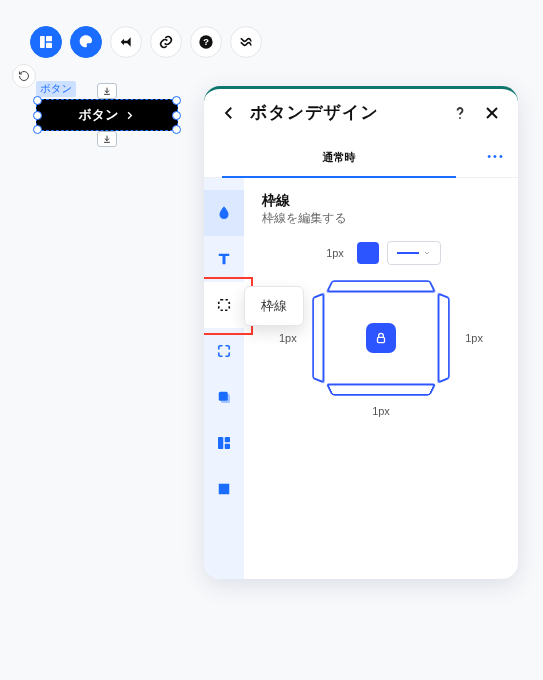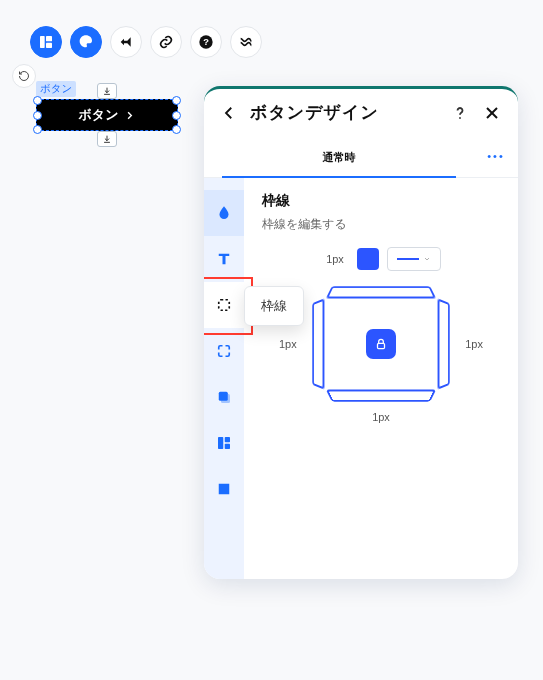--- a/index.html
+++ b/index.html
@@ -35,21 +35,21 @@
   .body{flex:1;display:flex}
   .rail{width:40px;background:#edf3ff;display:flex;flex-direction:column;align-items:center;padding-top:12px;gap:0}
   .rail-item{width:40px;height:46px;display:flex;align-items:center;justify-content:center;color:#1b6dff;position:relative}
   .rail-item.active{background:#dbe8ff}
   .rail-item svg{width:18px;height:18px}
   .rail-item.highlighted{background:#fff;z-index:3}
   .highlight-box{position:absolute;border:2px solid #ff3b30;width:54px;height:54px;top:-5px;left:-9px;pointer-events:none}
   .tooltip{position:absolute;left:40px;top:4px;background:#fff;border:1px solid #e3e6ea;box-shadow:0 6px 16px rgba(0,0,0,.12);border-radius:6px;padding:10px 16px;font-size:13px;color:#333;white-space:nowrap;z-index:4}
   .content{flex:1;padding:14px 18px 0}
   .sec-title{font-size:14px;font-weight:700}
-  .sec-sub{font-size:12px;color:#666;margin-top:6px}
+  .sec-sub{font-size:12px;color:#666;}
   
   .border-row{display:flex;align-items:center;gap:8px;margin-top:14px;justify-content:center}
   .px-lbl{font-size:11px;color:#555;width:28px;text-align:center}
   .swatch{width:22px;height:22px;background:#2c55ff;border-radius:4px}
   .styleSel{width:52px;height:22px;border:1px solid #d6dbe2;border-radius:4px;display:flex;align-items:center;justify-content:center;gap:4px}
   .styleSel .ln{width:22px;height:2px;background:#2c55ff}
   .styleSel svg{width:8px;height:8px;color:#888}
   .border-box{position:relative;width:140px;height:118px;margin:14px auto 0}
   .edge{position:absolute;background:#fff;border:2px solid #2c55ff}
   .edge.top{top:0;left:18px;right:18px;height:10px;transform:perspective(60px) rotateX(30deg);border-radius:3px}

